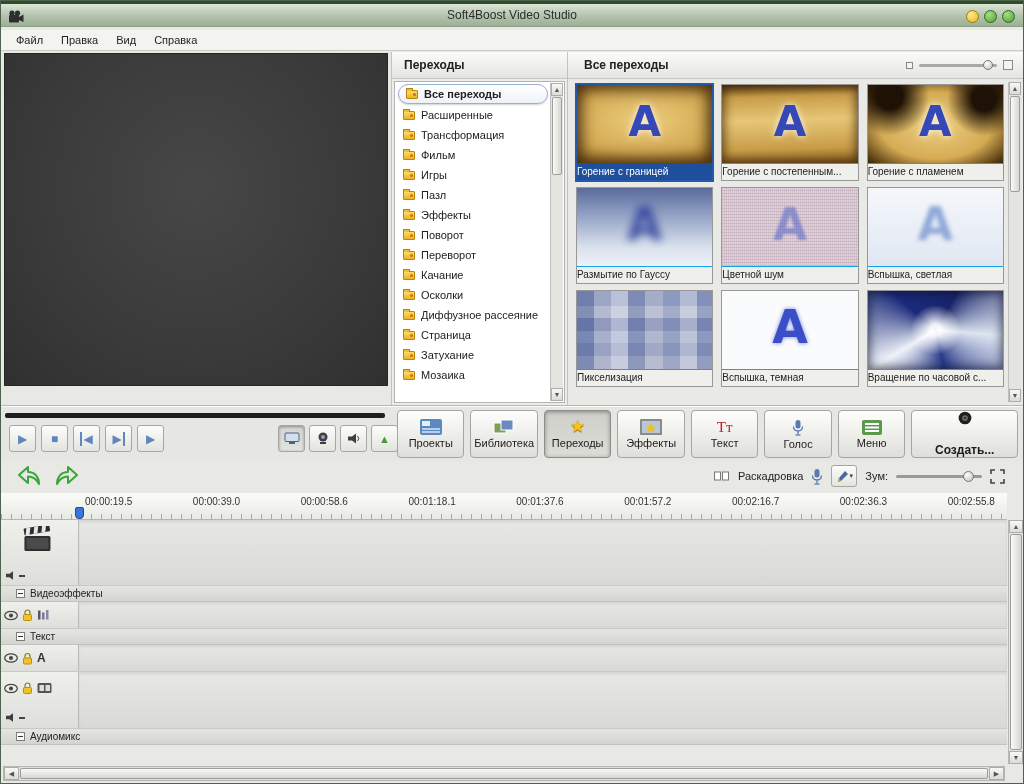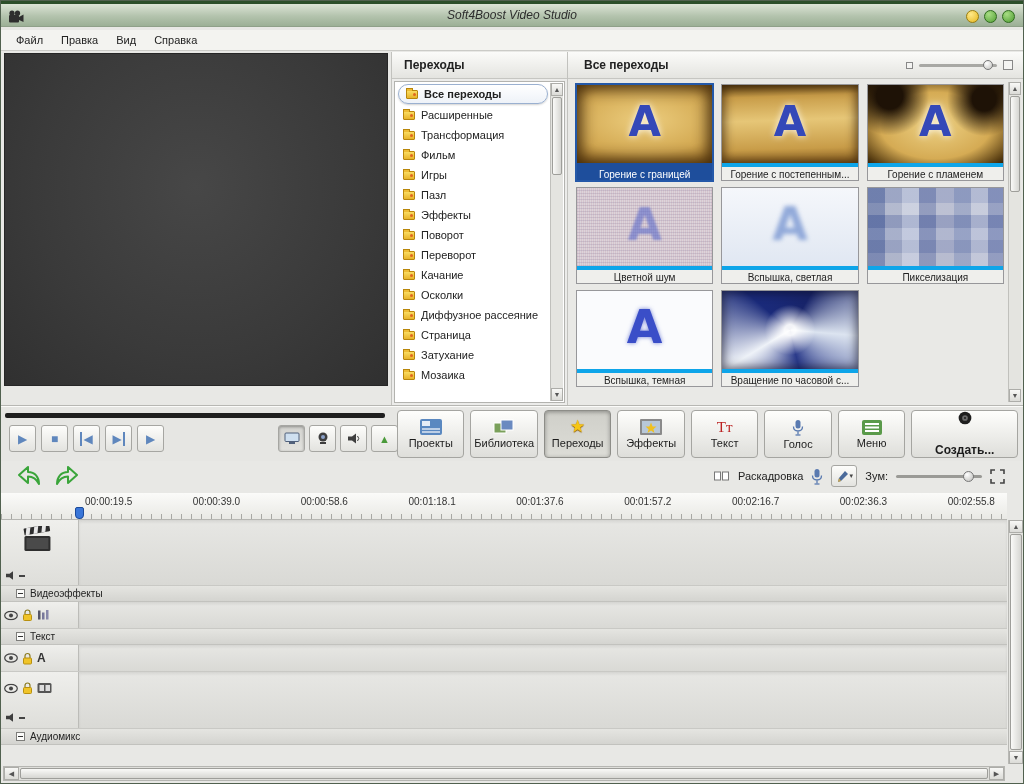--- a/index.html
+++ b/index.html
@@ -6,21 +6,21 @@
   html,body { width:1024px; height:784px; background:#555; }
   body { font-family:"Liberation Sans", sans-serif; }
   .window { position:relative; width:1024px; height:784px; background:#e8e8e5; overflow:hidden;
             border:1px solid #51614f; }
 
   
   .titlebar { position:absolute; top:0; left:0; right:0; height:26px;
     background:linear-gradient(#dce4d6 0%, #b3c3ad 55%, #9cb096 100%);
     border-top:3px solid #2c4f2a; border-bottom:1px solid #8fa089; }
   .app-icon { position:absolute; left:7px; top:6px; }
-  .title { text-align:center; line-height:22px; font-size:12px; color:#2d2d2d;font-style:italic; }
+  .title { text-align:center; line-height:22px; font-size:12px; color:#2d2d2d; }
   .win-buttons { position:absolute; right:8px; top:6px; display:flex; gap:5px; }
   .win-btn { width:13px; height:13px; border-radius:50%; }
   .win-btn.min { background:radial-gradient(circle at 35% 30%, #ffe98a, #e6b81f); border:1px solid #9a7d10; }
   .win-btn.max { background:radial-gradient(circle at 35% 30%, #a8dd84, #53a135); border:1px solid #2f6b1e; }
   .win-btn.close { background:radial-gradient(circle at 35% 30%, #a8dd84, #4d9c31); border:1px solid #2f6b1e; }
 
   
   .menubar { position:absolute; top:29px; left:0; right:0; height:21px; background:#f3f3f0;
     border-bottom:1px solid #cbcbc7; display:flex; align-items:center; padding-left:6px; }
   .menu-item { font-size:11px; color:#222; padding:3px 9px; cursor:default; }
@@ -102,21 +102,21 @@
   .size-track { position:relative; width:78px; height:3px; background:#a8a8a4; border-radius:2px; }
   .size-thumb { position:absolute; right:4px; top:-4px; width:10px; height:10px; border-radius:50%;
     background:radial-gradient(circle at 35% 30%, #fff, #c0c0bc); border:1px solid #777; }
 
   .grid { position:absolute; left:8px; top:32px; right:19px; bottom:3px;
     display:grid; grid-template-columns:repeat(3,1fr); grid-auto-rows:97px; gap:6px 8px; align-content:start; }
   .thumb { border:1px solid #97979a; background:#fff; position:relative; overflow:hidden; }
   .thumb.sel { border:1px solid #2458a8; box-shadow:0 0 0 1px #2458a8; }
   .thumb-img { position:absolute; left:0; right:0; top:0; bottom:17px; overflow:hidden; }
   .thumb-label { position:absolute; left:0; right:0; bottom:0; height:17px; background:#efefec;
-    border-top:4px solid #0ea5e9; font-size:10px; line-height:16px; text-align:center; color:#222;
+    border-top:1px solid #0ea5e9; font-size:10px; line-height:16px; text-align:left; color:#222;
     white-space:nowrap; overflow:hidden; }
   .thumb.sel .thumb-label { background:#1e4e9c; color:#fff; border-top-color:#1e4e9c; }
   .bigA { position:absolute; left:0; right:0; top:50%; transform:translateY(-55%); text-align:center;
     font-weight:bold; font-family:"DejaVu Sans", sans-serif; }
 
   .t1 { background:radial-gradient(ellipse 120% 95% at 50% 45%, #eccd7e 0%, #d3a952 45%, #a87828 72%, #4e3410 100%);
         box-shadow:inset 0 0 14px 5px rgba(40,20,0,.75); }
   .t1 .bigA { font-size:42px; color:#3448b8; text-shadow:0 0 7px rgba(255,255,255,.85); }
   .t2 { background:linear-gradient(178deg, #5e4214 0%, #c89c48 16%, #e6c677 45%, #c89c48 80%, #8a6020 100%);
         box-shadow:inset 0 0 10px 3px rgba(40,20,0,.6); }
@@ -436,20 +436,26 @@
           </div>
         <div class="thumb-label">Горение с постепенным...</div>
       </div>
       <div class="thumb">
         <div class="thumb-img t3">
             <span class="bigA">A</span>
           </div>
         <div class="thumb-label">Горение с пламенем</div>
       </div>
       <div class="thumb">
+        <div class="thumb-img t4">
+            <span class="bigA">A</span>
+          </div>
+        <div class="thumb-label">Размытие по Гауссу</div>
+      </div>
+      <div class="thumb">
         <div class="thumb-img t5">
             <span class="bigA">A</span>
           </div>
         <div class="thumb-label">Цветной шум</div>
       </div>
       <div class="thumb">
         <div class="thumb-img t7">
             <span class="bigA">A</span>
           </div>
         <div class="thumb-label">Вспышка, светлая</div>

